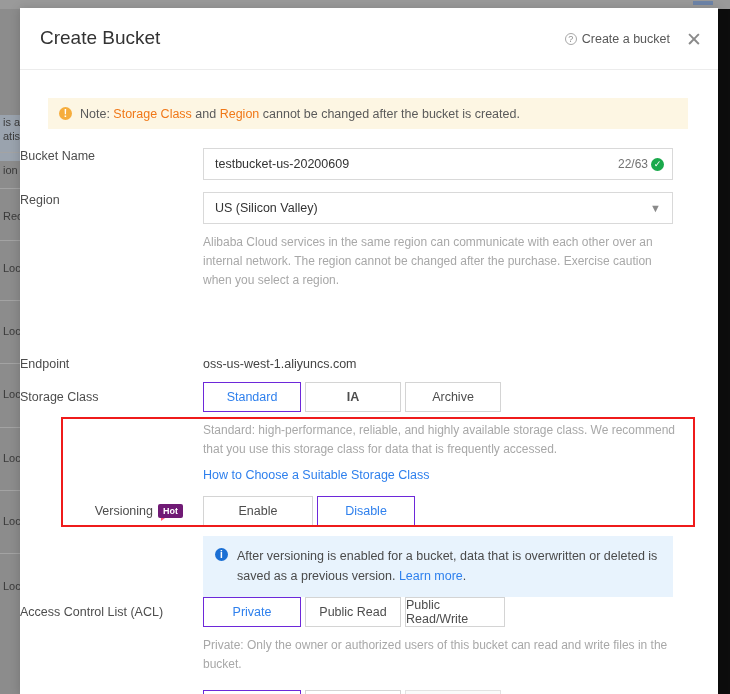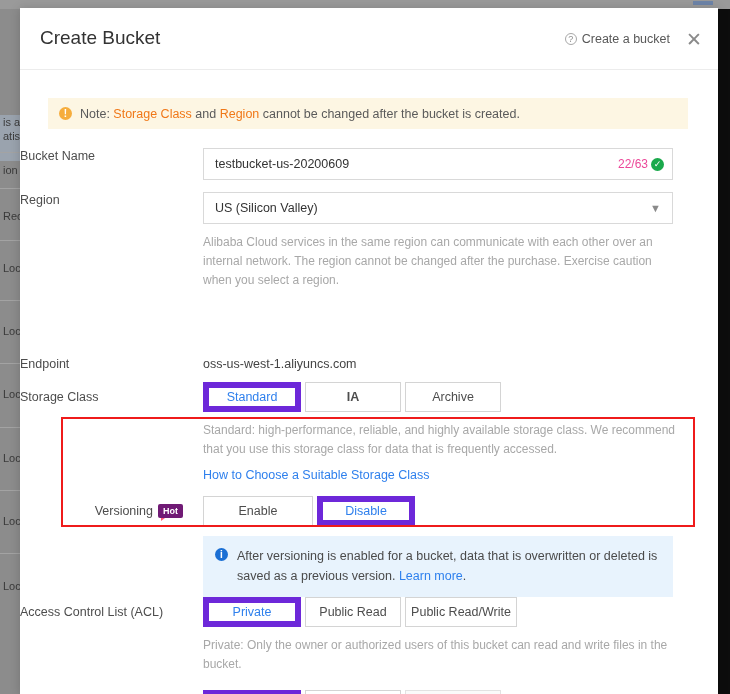--- a/index.html
+++ b/index.html
@@ -150,21 +150,21 @@
   
   .text-input {
     width: 470px; height: 32px;
     border: 1px solid #d9d9d9;
     background: #ffffff;
     display: flex; align-items: center;
     padding: 0 8px 0 11px;
     font-size: 12.5px;
   }
   .text-input .val { color: #333333; flex: 1; }
-  .text-input .counter { color: #ec4899; font-size: 12px; margin-right: 3px; }
+  .text-input .counter { color: #737373; font-size: 12px; margin-right: 3px; }
   .check-icon {
     width: 13px; height: 13px; border-radius: 50%;
     background: #1aa94b; color: #ffffff;
     font-size: 9px; display: inline-flex;
     align-items: center; justify-content: center; line-height: 1;
   }
 
   
   .select-box {
     width: 470px; height: 32px;
@@ -188,21 +188,21 @@
   .segrow { display: flex; }
   .seg {
     height: 30px;
     border: 1px solid #d4d4d4;
     background: #ffffff;
     display: flex; align-items: center; justify-content: center;
     font-size: 12.5px; color: #4d4d4d;
     margin-right: 4px;
     cursor: pointer;
   }
-  .seg.active { border: 6px solid #6d28d9; color: #2f80ed; }
+  .seg.active { border: 1px solid #6d28d9; color: #2f80ed; }
   .seg.disabled { color: #c4c4c4; background: #fafafa; border-color: #e2e2e2; cursor: default; }
 
   
   .infobox {
     width: 470px;
     background: #e8f3fd;
     padding: 10px 12px 11px 12px;
     display: flex;
     align-items: flex-start;
   }
@@ -347,21 +347,21 @@
     <div class="row" style="top:527px;">
       <div class="row-label" style="top:7px;">Access Control List (ACL)</div>
       <div class="row-field">
         <div class="segrow" id="seg-acl">
             <div class="seg active" style="width: 98px;">
               <span>Private</span>
             </div>
             <div class="seg" style="width: 96px;">
               <span>Public Read</span>
             </div>
-            <div class="seg" style="width: 112px;">
+            <div class="seg" style="width: 100px;">
               <span>Public Read/Write</span>
             </div>
           </div>
         <div class="helptext" style="margin-top:9px;">Private: Only the owner or authorized users of this bucket can read and write files in the bucket.</div>
       </div>
     </div>
 
     <div class="row" style="top:620px;">
 
       <div class="row-field">

